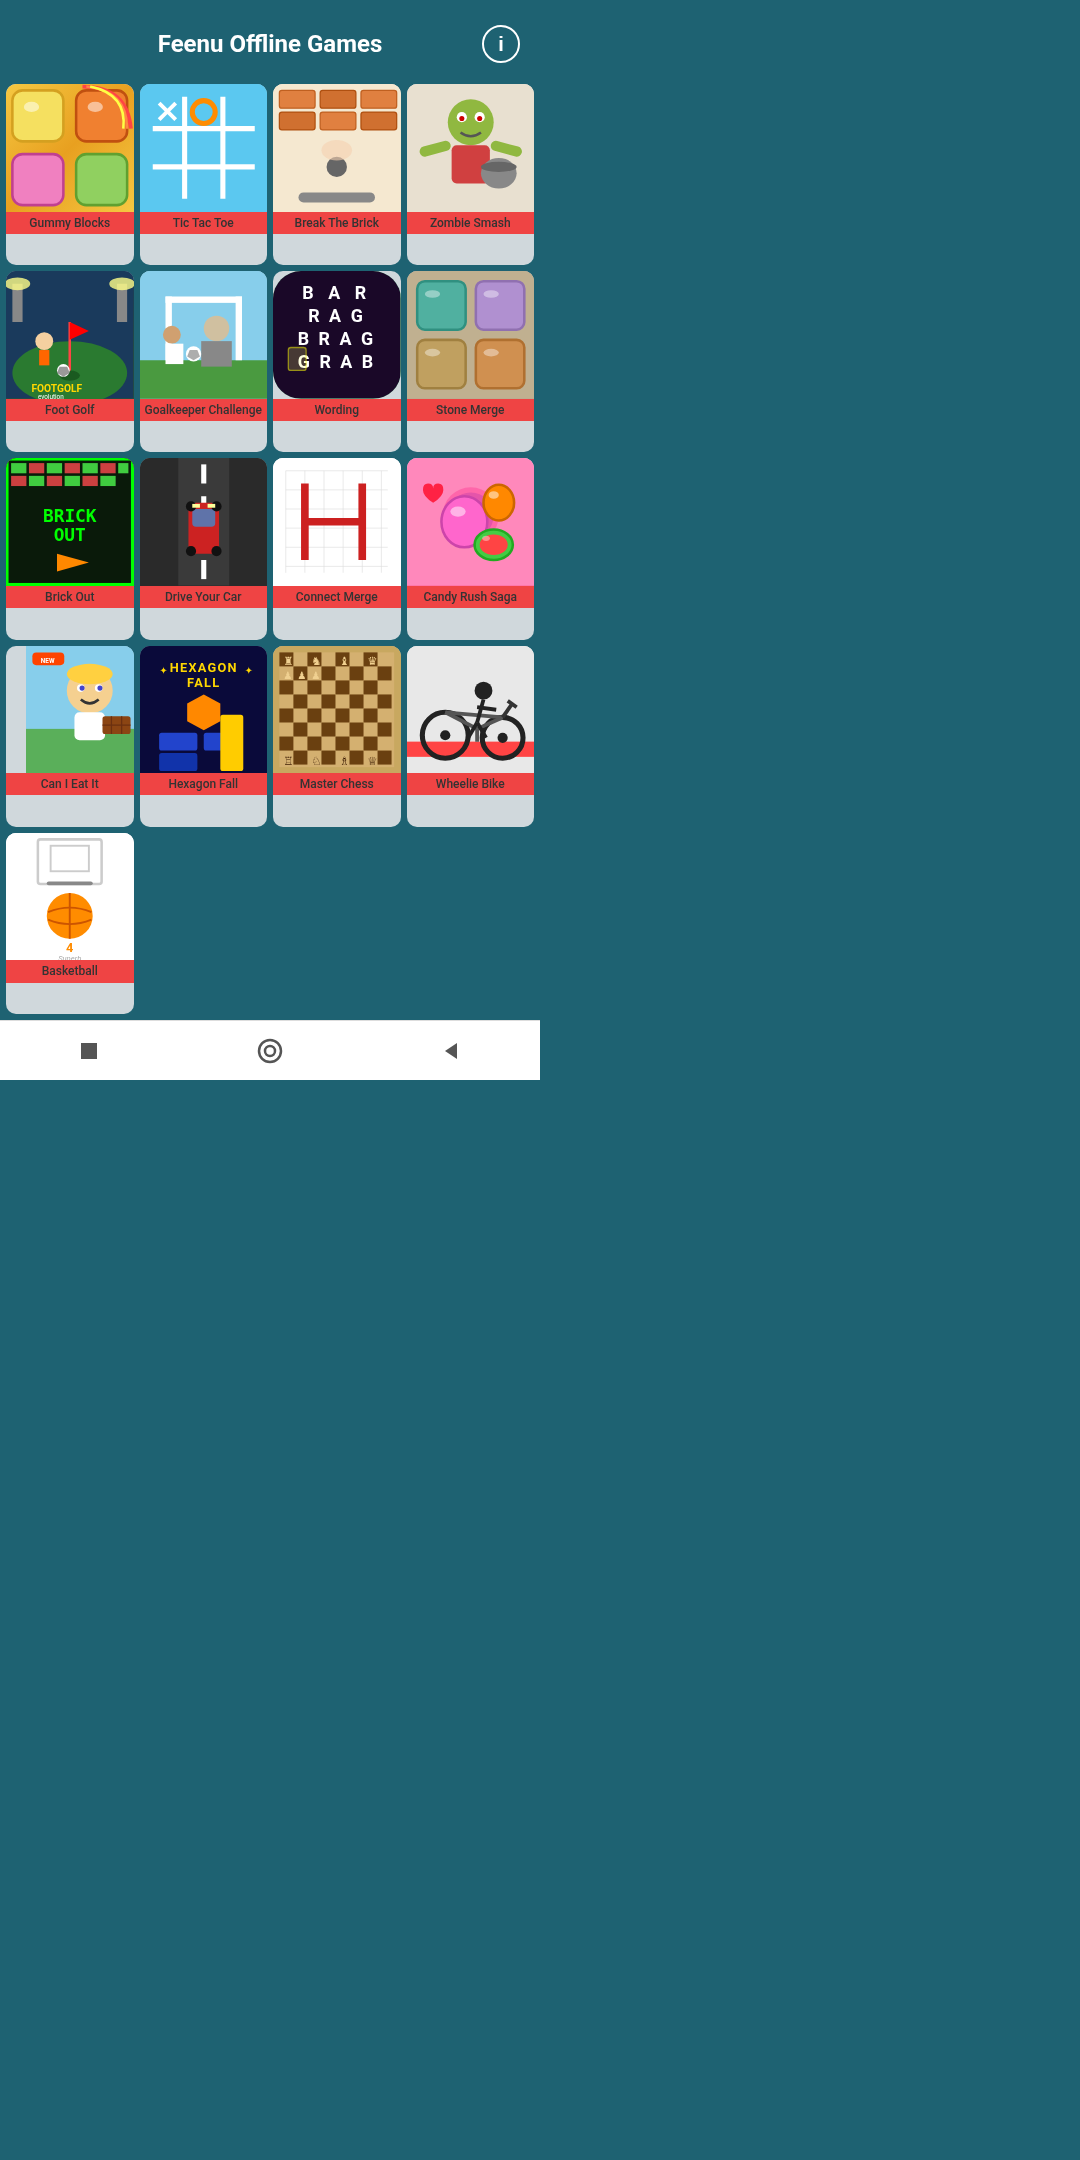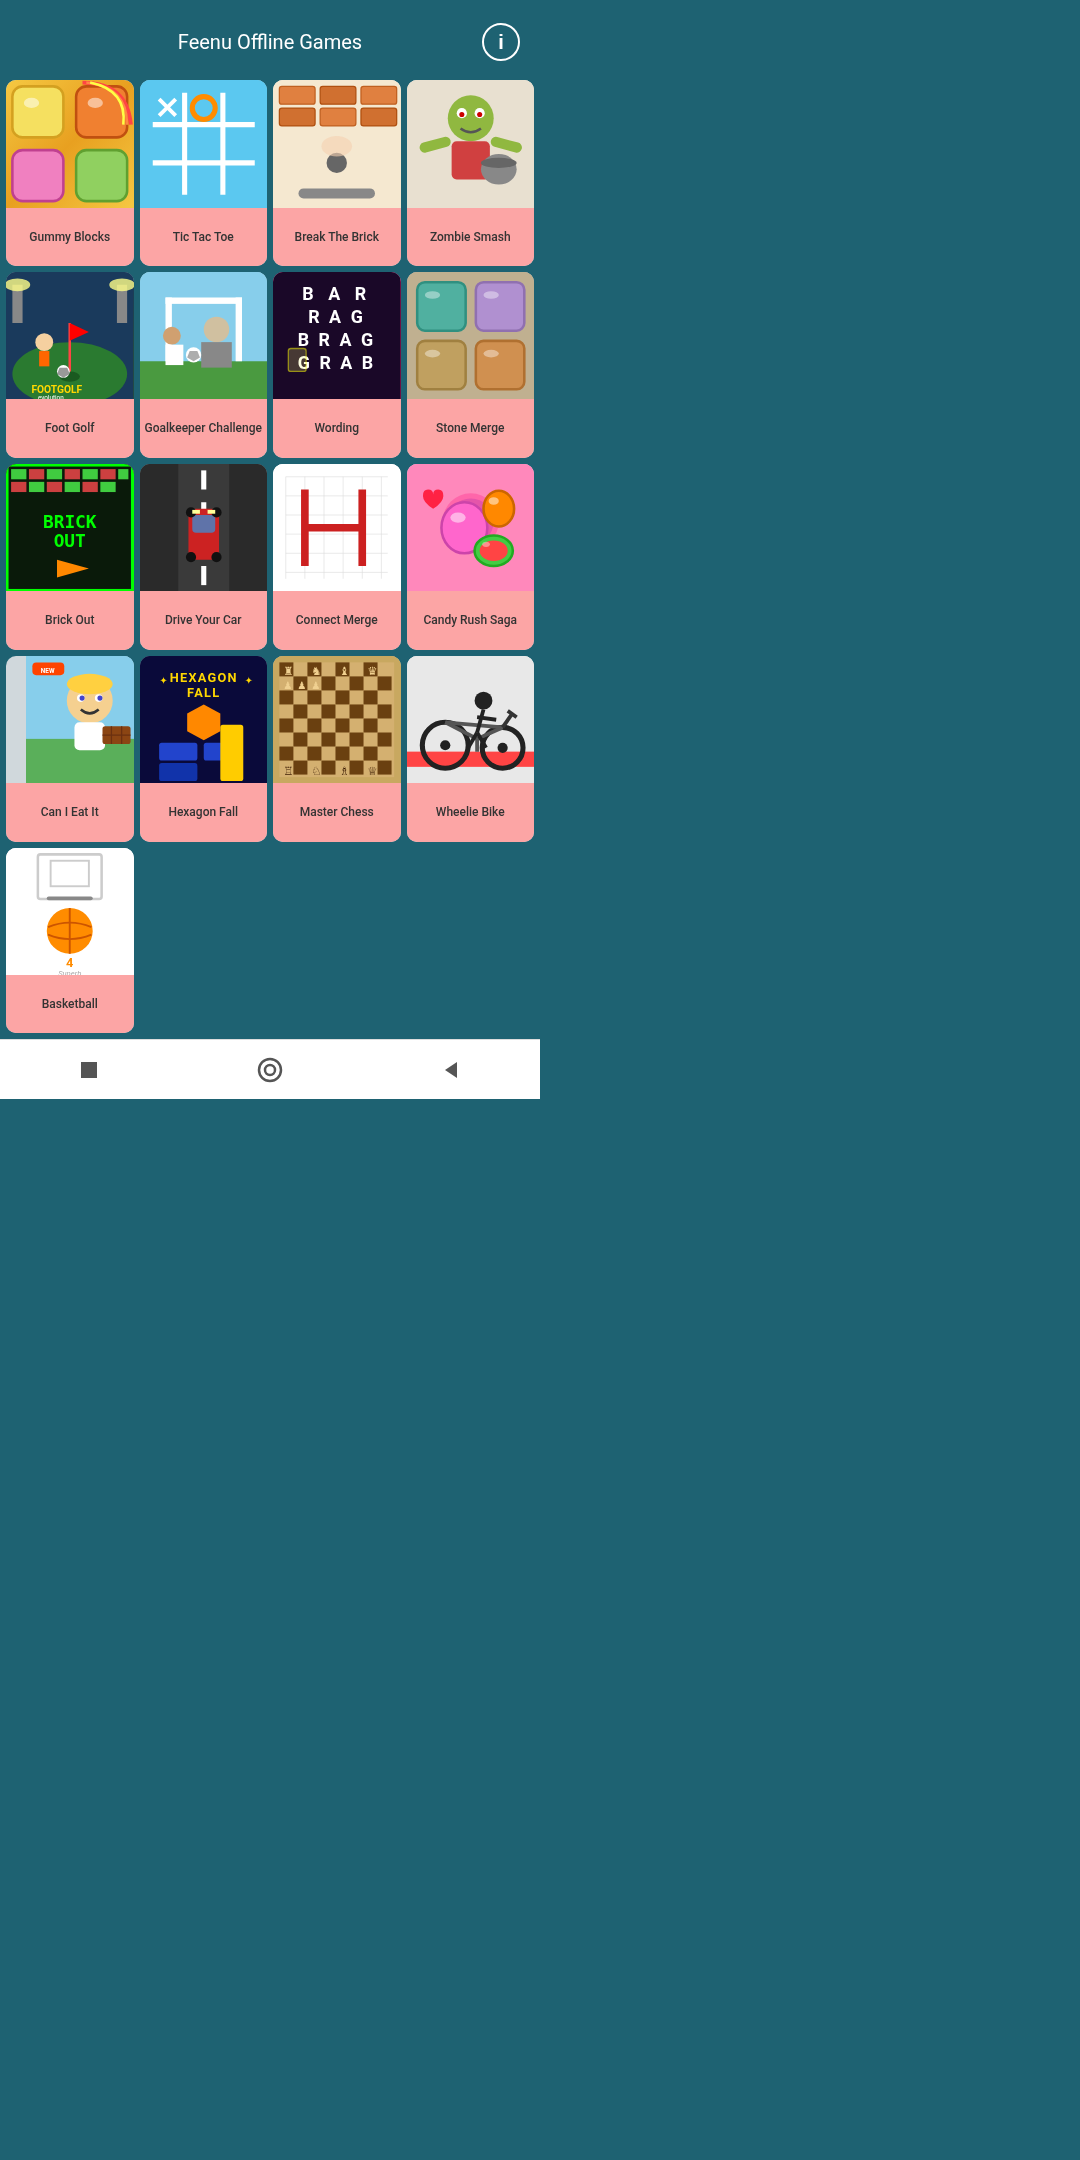--- a/index.html
+++ b/index.html
@@ -14,22 +14,22 @@
     }
     .header {
       display: flex;
       align-items: center;
       justify-content: center;
       padding: 30px 20px 20px;
       position: relative;
     }
     .header-title {
       color: white;
-      font-size: 20px;
-      font-weight: normal;
+      font-size: 24px;
+      font-weight: bold;
     }
     .info-btn {
       position: absolute;
       right: 20px;
       width: 38px;
       height: 38px;
       border-radius: 50%;
       border: 2px solid white;
       background: transparent;
       color: white;
@@ -58,25 +58,25 @@
     .game-thumbnail {
       width: 100%;
       aspect-ratio: 1;
       overflow: hidden;
       display: flex;
       align-items: center;
       justify-content: center;
       position: relative;
     }
     .game-label {
-      background: #fca5a5;
+      background: #ef4444;
       text-align: center;
       font-size: 12px;
       color: #333;
-      padding: 22px 4px;
+      padding: 4px 4px;
       line-height: 1.2;
       font-weight: 500;
     }
 
     
     .thumb-gummy {
       background: linear-gradient(135deg, #f5c842 0%, #e8a020 50%, #f5c842 100%);
     }
     .thumb-tictactoe {
       background: #5bc8f0;
@@ -87,21 +87,22 @@
     .thumb-zombie {
       background: #e8e0d0;
     }
     .thumb-footgolf {
       background: linear-gradient(180deg, #1a3a5c 0%, #2a5a30 60%);
     }
     .thumb-goalkeeper {
       background: linear-gradient(180deg, #87ceeb 0%, #4a9a40 70%);
     }
     .thumb-wording {
-      background: #be185d;
+      background: #86efac;
+      border-radius: 28px;
     }
     .thumb-stonemerge {
       background: #b8a890;
     }
     .thumb-brickout {
       background: #be185d;
     }
     .thumb-takeoff {
       background: linear-gradient(135deg, #87ceeb 0%, #3a8abf 100%);
     }

